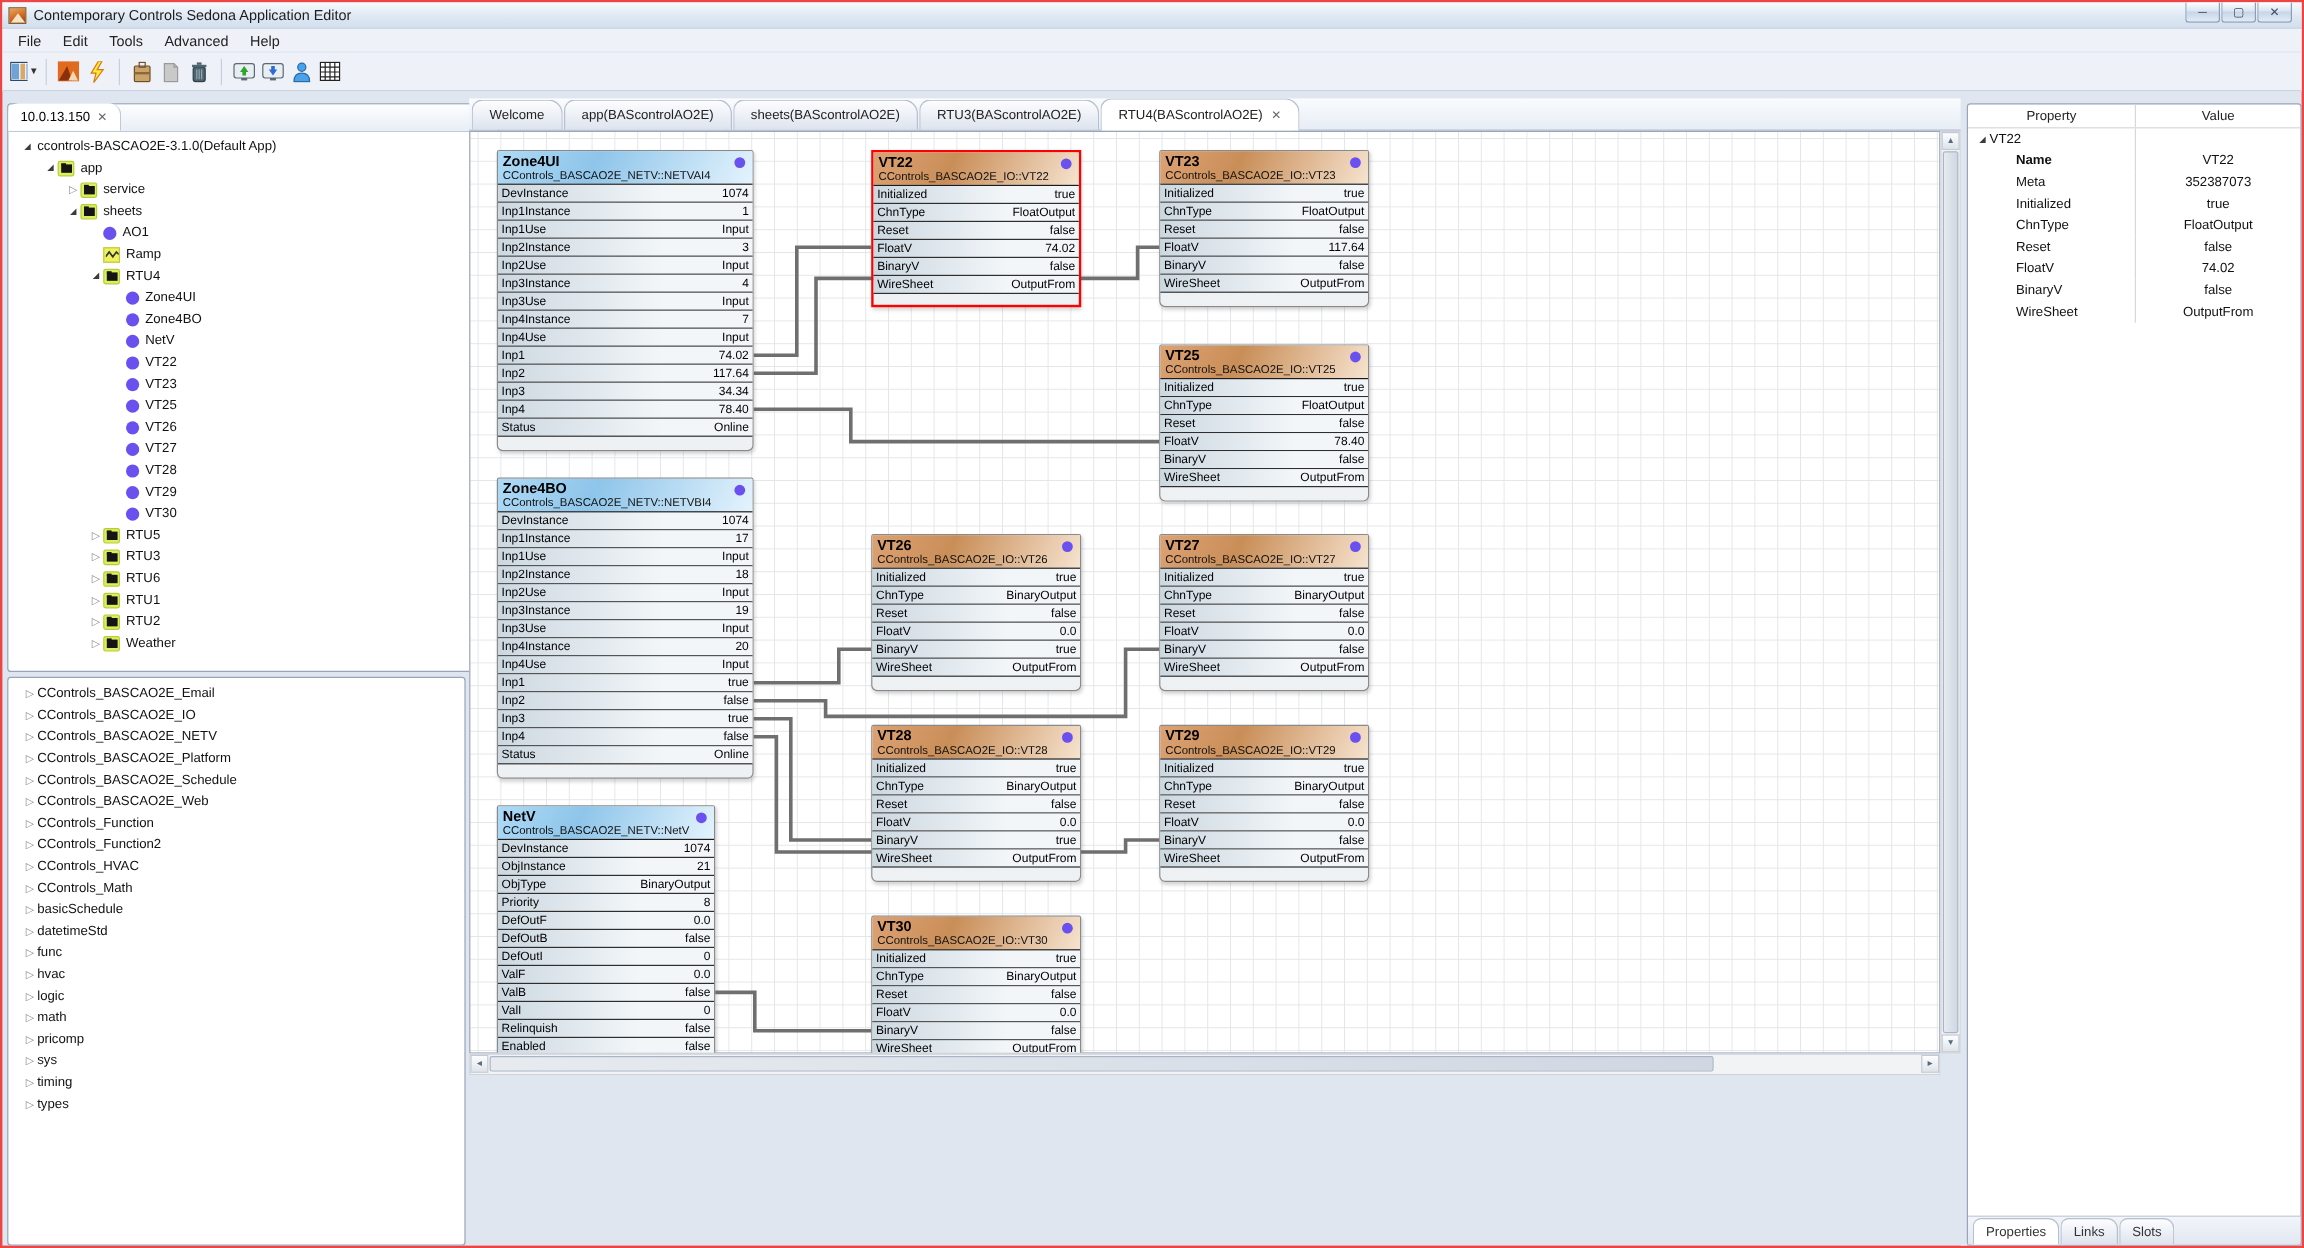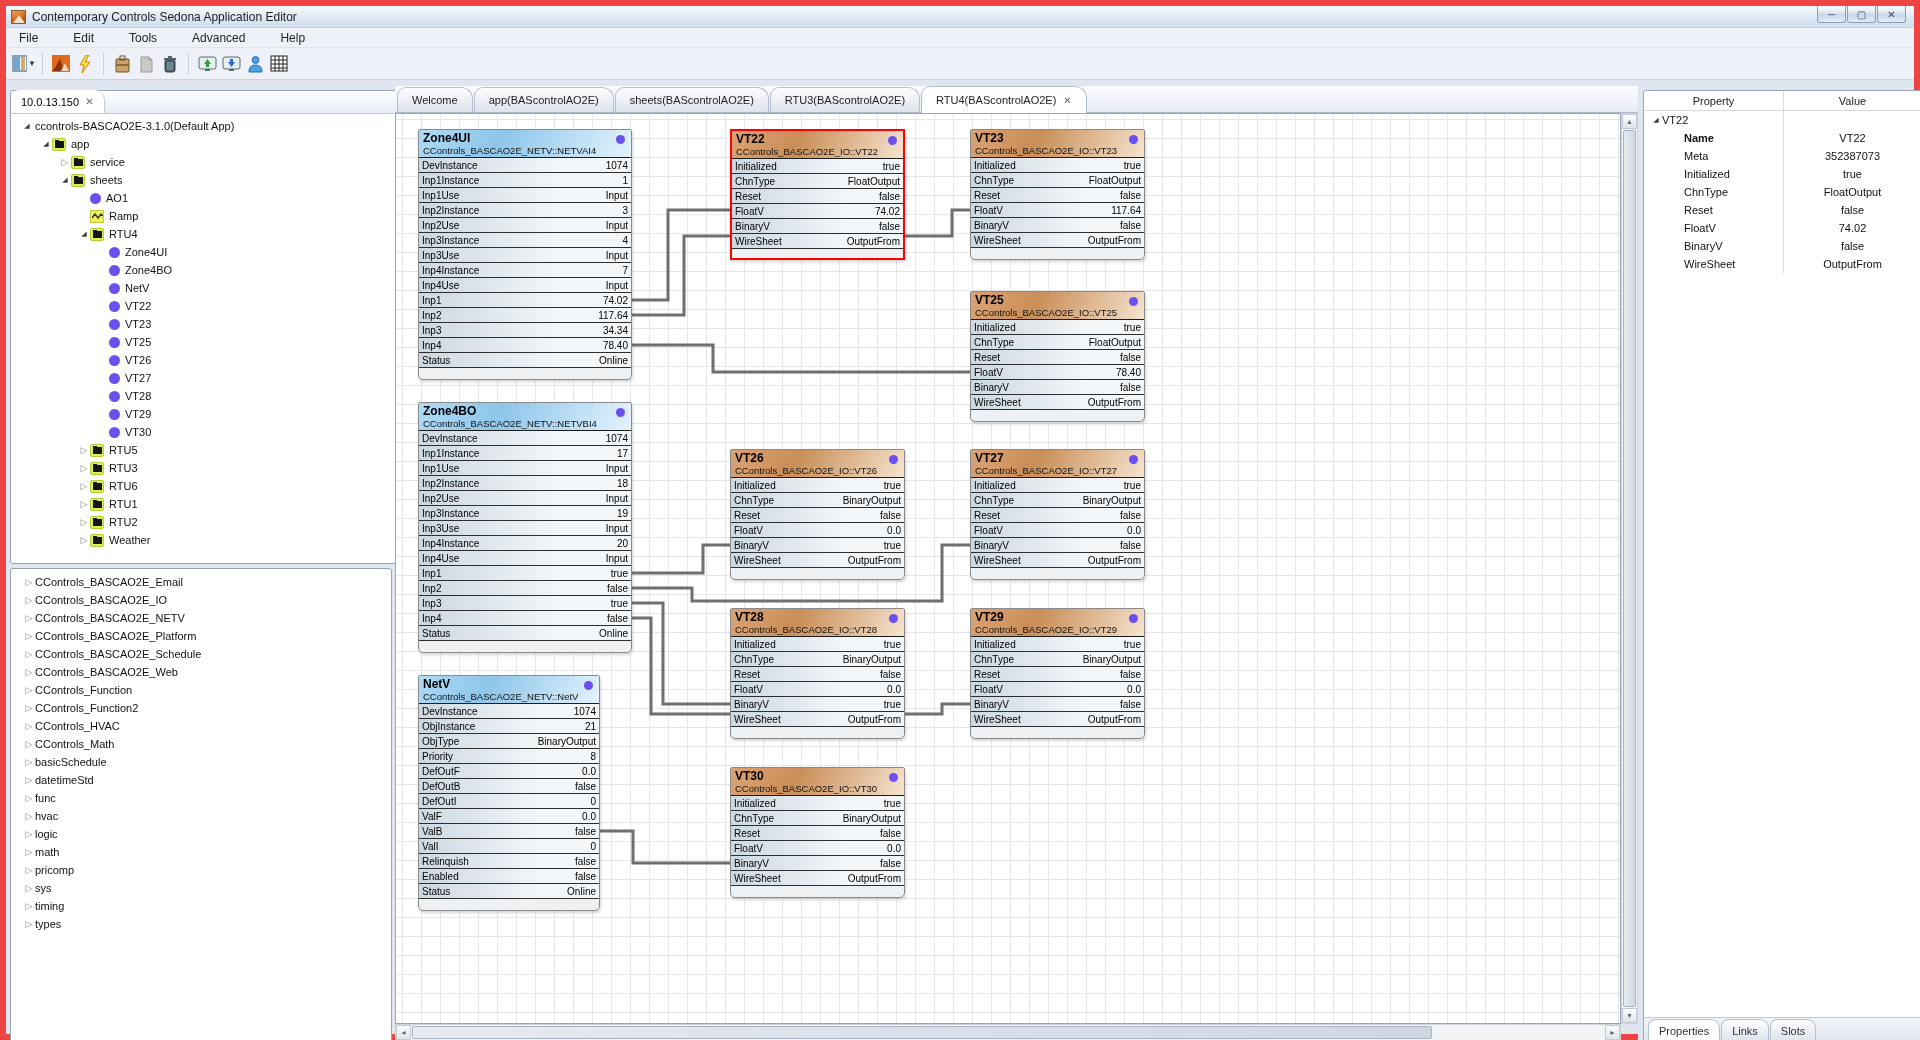--- a/index.html
+++ b/index.html
@@ -1,34 +1,34 @@
 <!DOCTYPE html>
 <html><head>
 <meta charset="utf-8">
 <style>
   * { margin:0; padding:0; box-sizing:border-box; }
   html,body { width:1920px; height:1040px; overflow:hidden; }
   body { font-family:"Liberation Sans",sans-serif; }
-  #window { position:relative; width:1920px; height:1040px; background:#dfe6f0; border:6px solid #ef4444; }
+  #window { position:relative; width:1920px; height:1040px; background:#dfe6f0; border:2px solid #ef4444; }
 
   
   .titlebar { position:absolute; top:0; left:0; right:0; height:22px;
     background:linear-gradient(#f6fafd,#dde7f3 60%,#d3dfee); display:flex; align-items:center;
     gap:6px; padding-left:5px; font-size:12px; color:#1d1d1d; border-bottom:1px solid #c3cfe0;}
   .app-logo16 { width:15px; height:14px; background:linear-gradient(160deg,#e8a85f 0%,#d2691e 55%,#9c3d12 100%); border:1px solid #8a5a2a; position:relative; overflow:hidden;}
   .app-logo16:before { content:""; position:absolute; left:1px; bottom:0; border-left:6px solid transparent; border-right:6px solid transparent; border-bottom:8px solid #f4e3c8; }
   .win-controls { position:absolute; top:0; right:8px; display:flex; }
   .win-btn { width:29px; height:17px; margin-left:0; border:1px solid #8b9cb5; border-top:none;
     background:linear-gradient(#fdfeff,#dbe5f1 45%,#c6d5e8 50%,#e3ecf6); border-radius:0 0 3px 3px;
     display:flex; align-items:center; justify-content:center; font-size:10px; color:#3a4a63; }
   .win-btn + .win-btn { margin-left:1px; }
 
   
   .menubar { position:absolute; top:22px; left:0; right:0; height:20px; background:#eef2f8;
-    display:flex; align-items:center; padding-left:4px; font-size:12px; color:#222; border-bottom:1px solid #dde4ee;gap:17px;}
+    display:flex; align-items:center; padding-left:4px; font-size:12px; color:#222; border-bottom:1px solid #dde4ee;}
   .menu-item { padding:2px 9px; }
   .toolbar { position:absolute; top:42px; left:0; right:0; height:32px; background:#eef2f8;
     display:flex; align-items:center; padding-left:6px; border-bottom:1px solid #c9d3e2; }
   .tb-sep { width:1px; height:22px; background:#c7cfdc; margin:0 6px; }
   .tb-btn { width:24px; height:24px; display:flex; align-items:center; justify-content:center; }
   .tb-caret { font-size:8px; color:#333; margin-left:1px; }
 
   
   .panel { position:absolute; background:#fff; border:1px solid #98a4b8; border-radius:3px; }
   .ptab-strip { height:23px; background:linear-gradient(#fdfeff,#e8eef6); border-bottom:1px solid #c0c9d8;
@@ -51,21 +51,21 @@
   .icon-ramp { width:14px; height:13px; background:#eef25e; border:1px solid #c4c83a; display:flex; align-items:center; justify-content:center; }
 
   
   .etab-strip { position:absolute; left:0; right:0; top:0; height:27px;
     background:linear-gradient(#fafcfe,#e7edf5); border-bottom:1px solid #aeb8c8; display:flex; align-items:flex-end; padding-left:2px; }
   .etab { height:25px; display:flex; align-items:center; gap:7px; padding:0 14px; font-size:11px;
     color:#222; border:1px solid #b6bfcd; border-bottom:none; border-radius:9px 12px 0 0; background:linear-gradient(#fdfdfe,#dde4ee); margin-right:1px;}
   .etab.active { background:#fff; height:27px; position:relative; top:1px; }
 
   
-  .canvas-wrap { position:absolute; left:389px; top:80px; width:1243px; height:956px; }
+  .canvas-wrap { position:absolute; left:389px; top:80px; width:1243px; height:814px; }
   .canvas { position:absolute; left:0; top:27px; right:17px; bottom:18px; background:#fff;
     border:1px solid #9aa5b8; overflow:hidden;
     background-image:linear-gradient(to right,#e4e7ea 1px,transparent 1px),linear-gradient(to bottom,#e4e7ea 1px,transparent 1px);
     background-size:19px 19px; background-position:6px 5px; }
   .wires-svg { position:absolute; left:0; top:0; z-index:1; }
 
   .block { position:absolute; z-index:2; border:1px solid #8a8a8a; border-radius:2px 2px 5px 5px;
     background:linear-gradient(#f5f8fa,#edf1f4); box-shadow:1px 2px 3px rgba(90,90,90,.25); }
   .block.selected { border:2px solid #f00; border-radius:0; }
   .block-header { height:28px; padding:1px 4px 0 4px; border-bottom:1px solid #1c1c1c; position:relative; }

